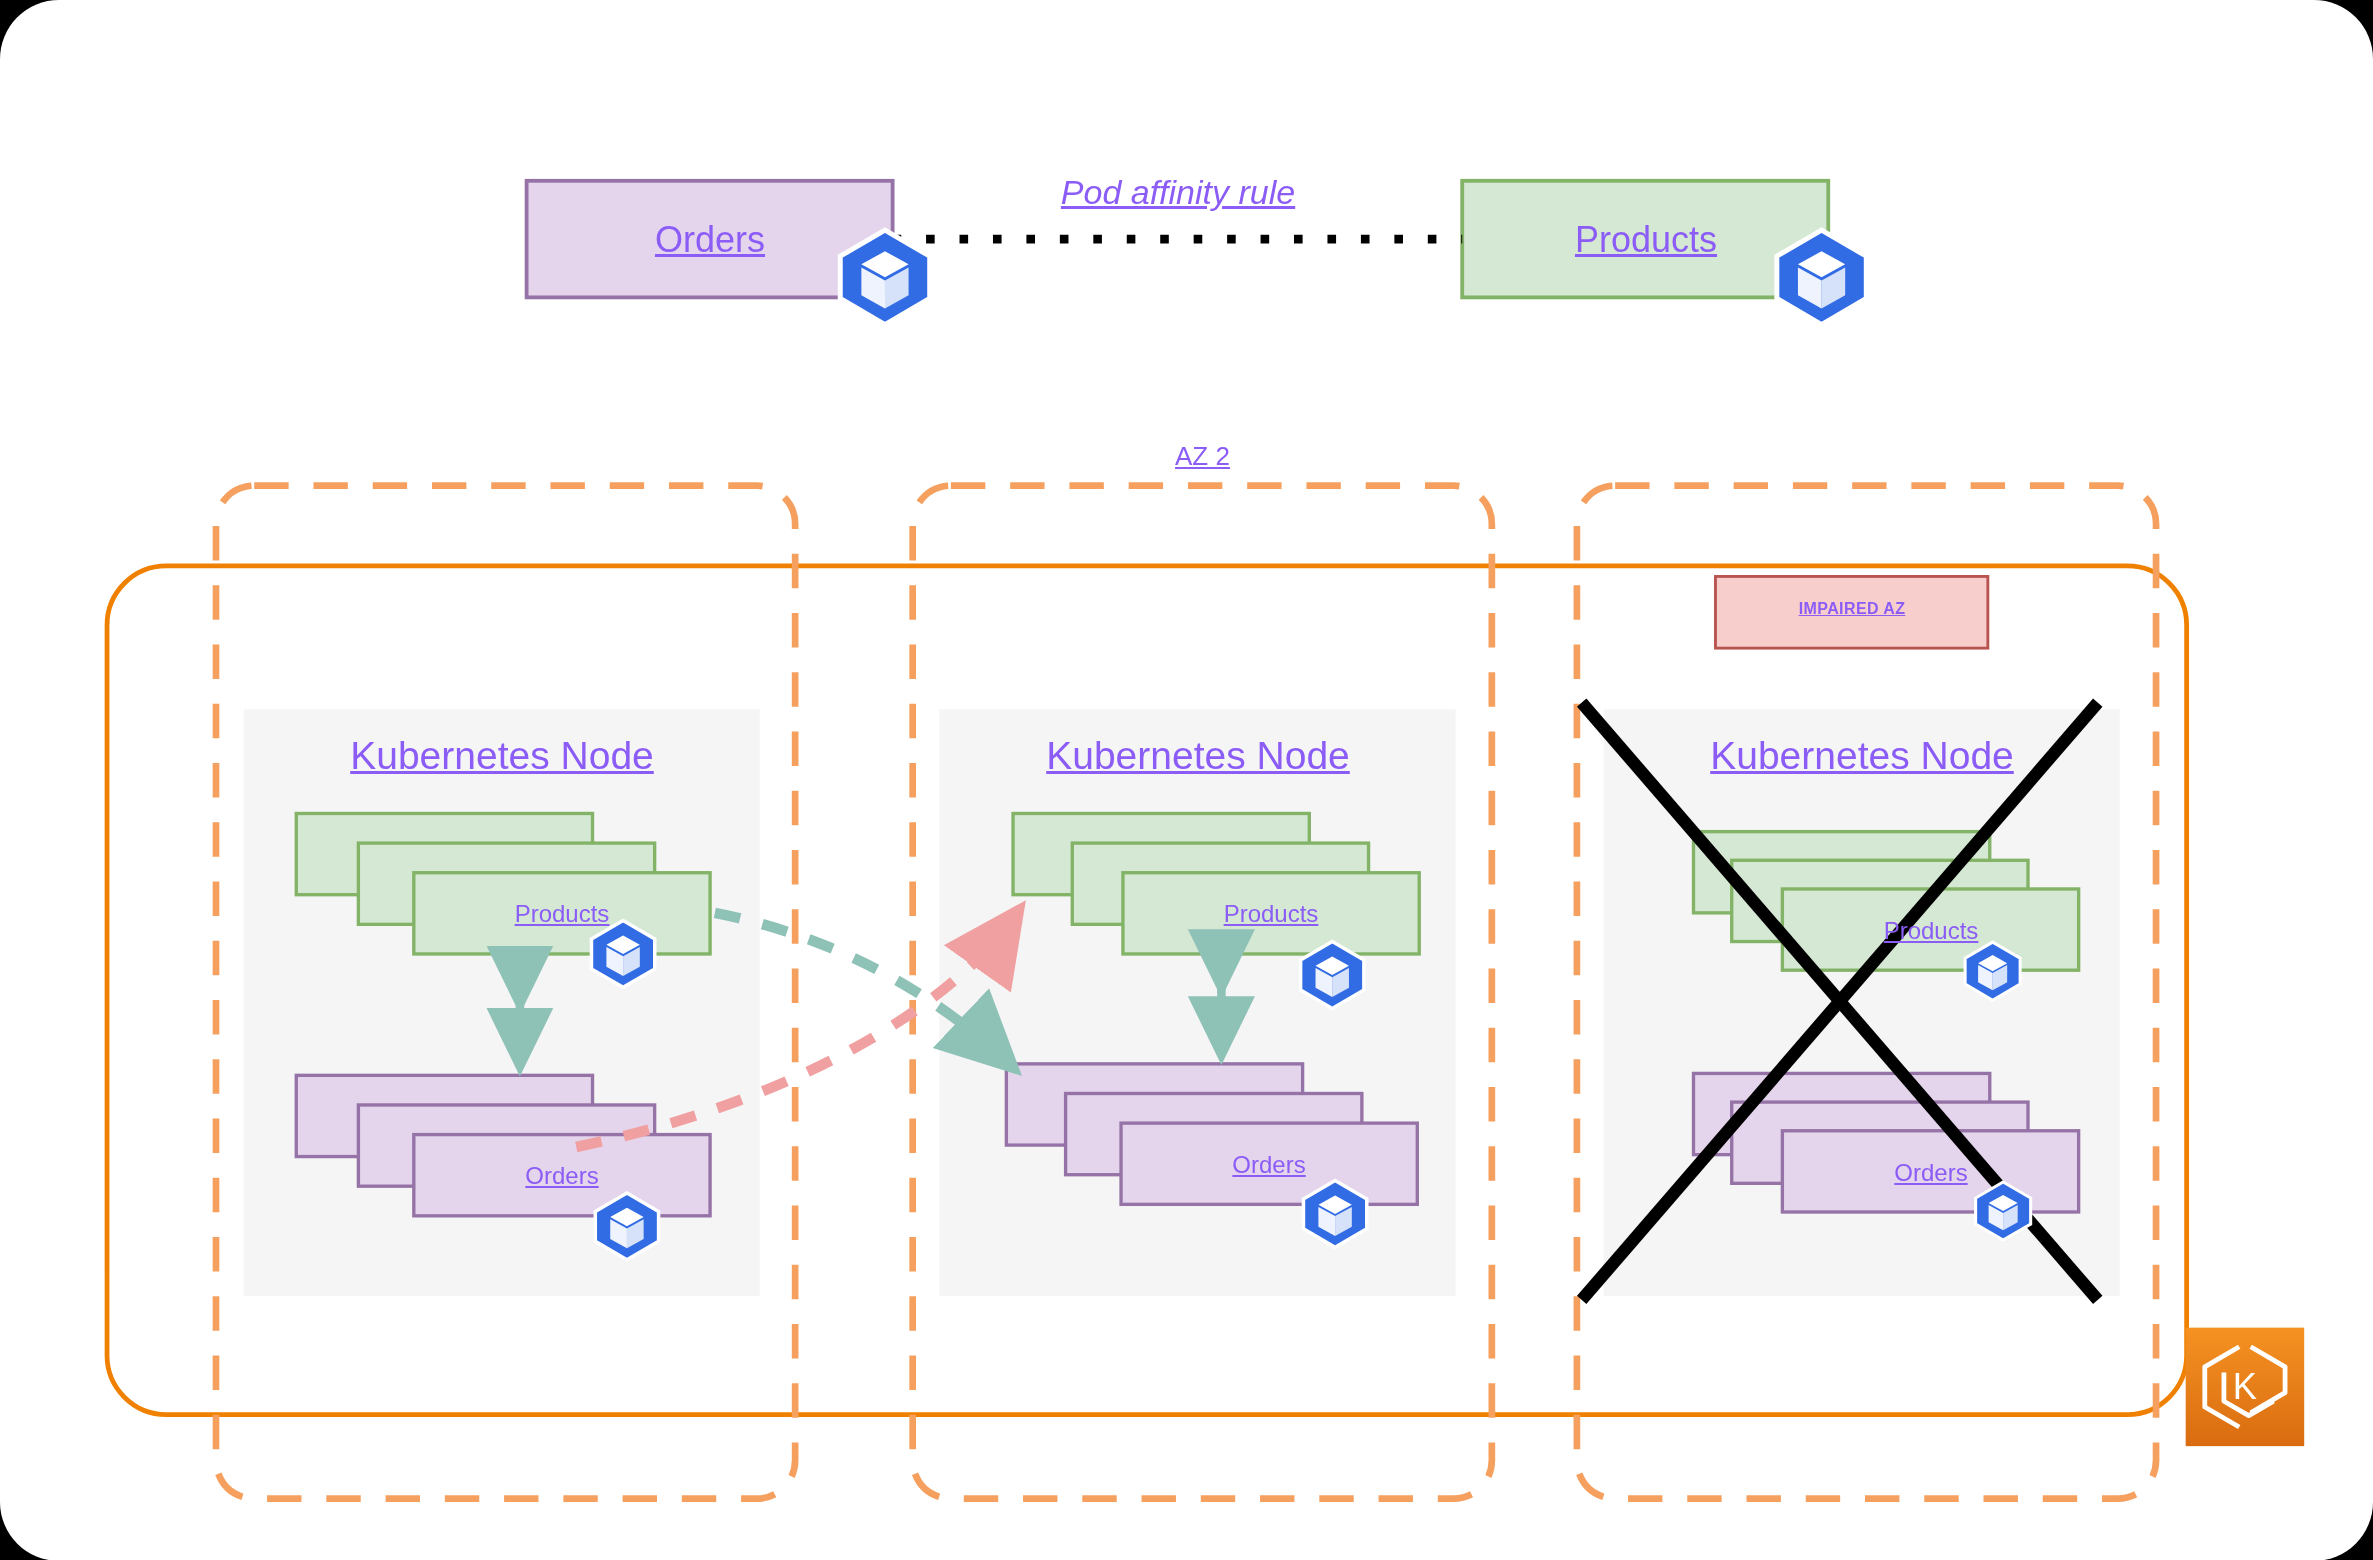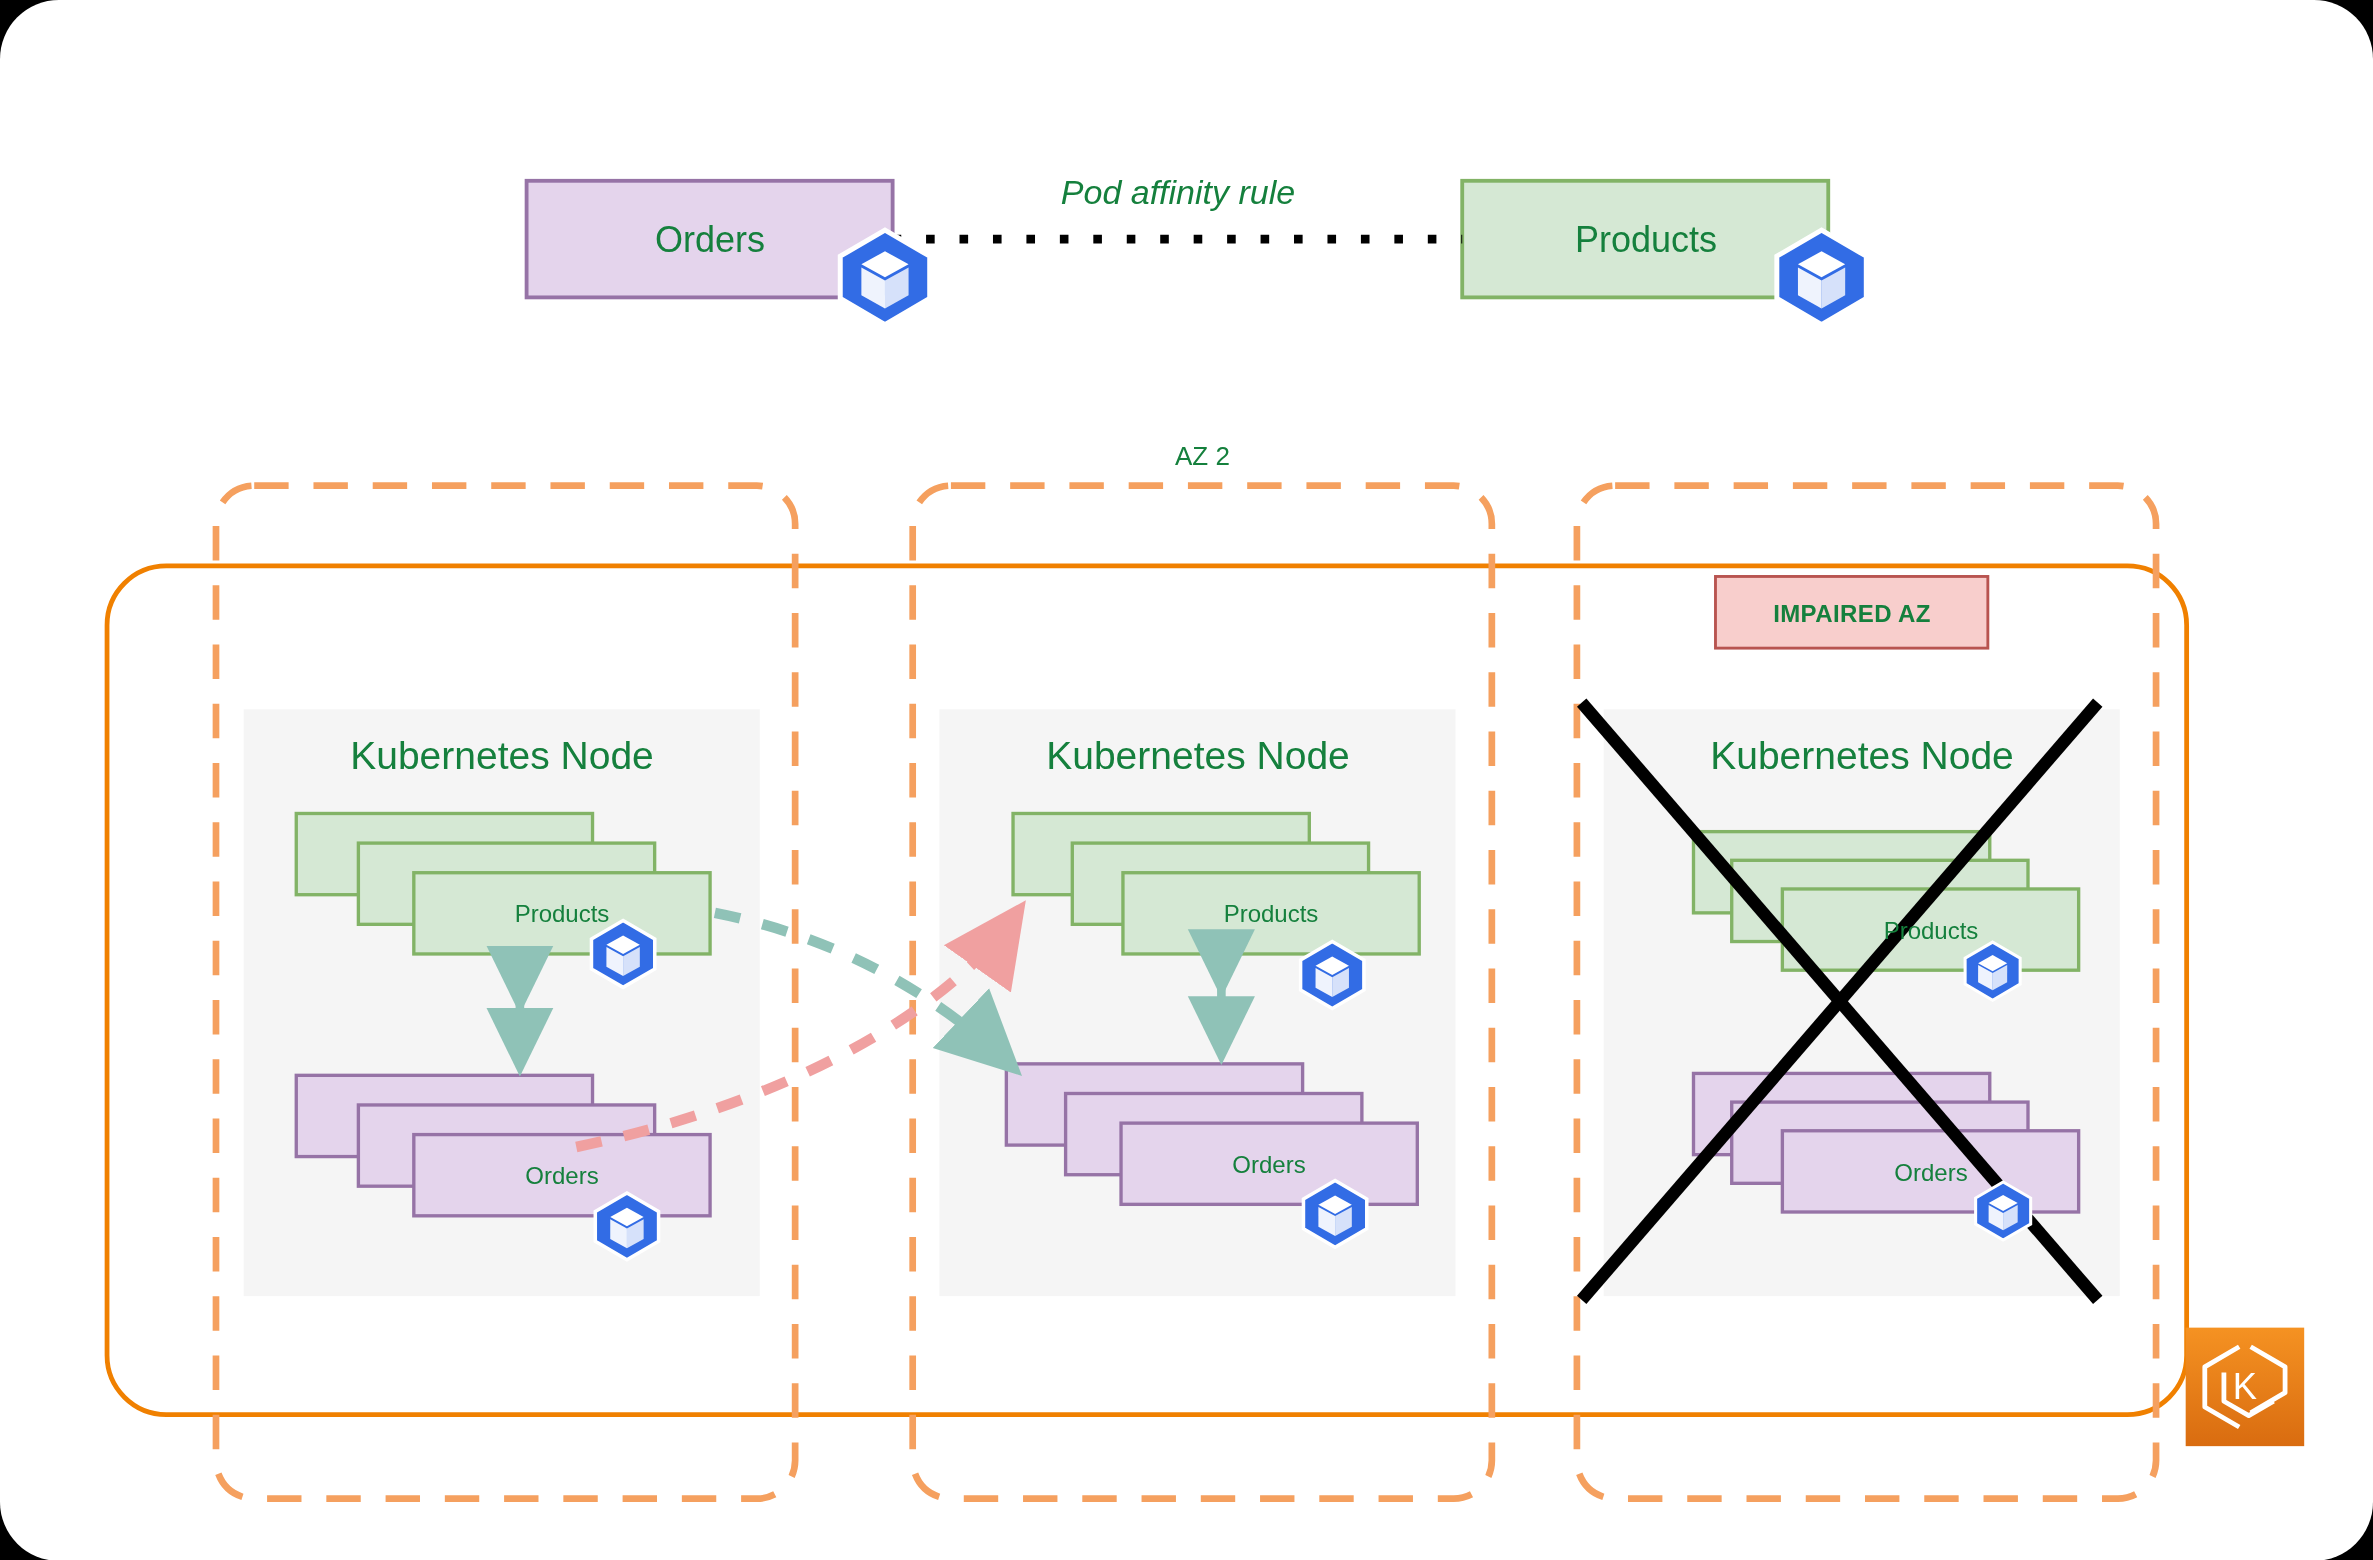--- a/index.html
+++ b/index.html
@@ -1,26 +1,26 @@
 <!DOCTYPE html>
 <html><head>
 <meta charset="utf-8">
 <style>
   html,body{margin:0;padding:0;background:#000;}
   body{width:2373px;height:1561px;position:relative;overflow:hidden;
        font-family:"Liberation Sans","DejaVu Sans",sans-serif;}
   #canvas{position:absolute;inset:0;background:#ffffff;border-radius:59px;overflow:hidden;}
   #svg{position:absolute;left:0;top:0;width:2373px;height:1561px;}
-  .lbl{position:absolute;color:#15803d;white-space:nowrap;}
+  .lbl{position:absolute;color:#8b5cf6;white-space:nowrap;text-decoration:underline;}
   .az-title{font-size:26px;text-align:center;}
   .node-title{font-size:39px;text-align:center;}
   .pod-label{font-size:24px;}
   .top-label{font-size:36px;}
   .affinity-label{font-size:34px;font-style:italic;}
-  .impaired-label{font-size:24px;font-weight:bold;letter-spacing:0.4px;}
+  .impaired-label{font-size:16px;font-weight:bold;letter-spacing:0.4px;}
 </style>
 </head>
 <body>
 
 <div id="canvas">
 
   <svg id="svg" viewBox="0 0 2483 1633">
     <defs>
       <linearGradient id="logoGrad" x1="0" y1="0" x2="0" y2="1">
         <stop offset="0%" stop-color="#f59222"></stop>

